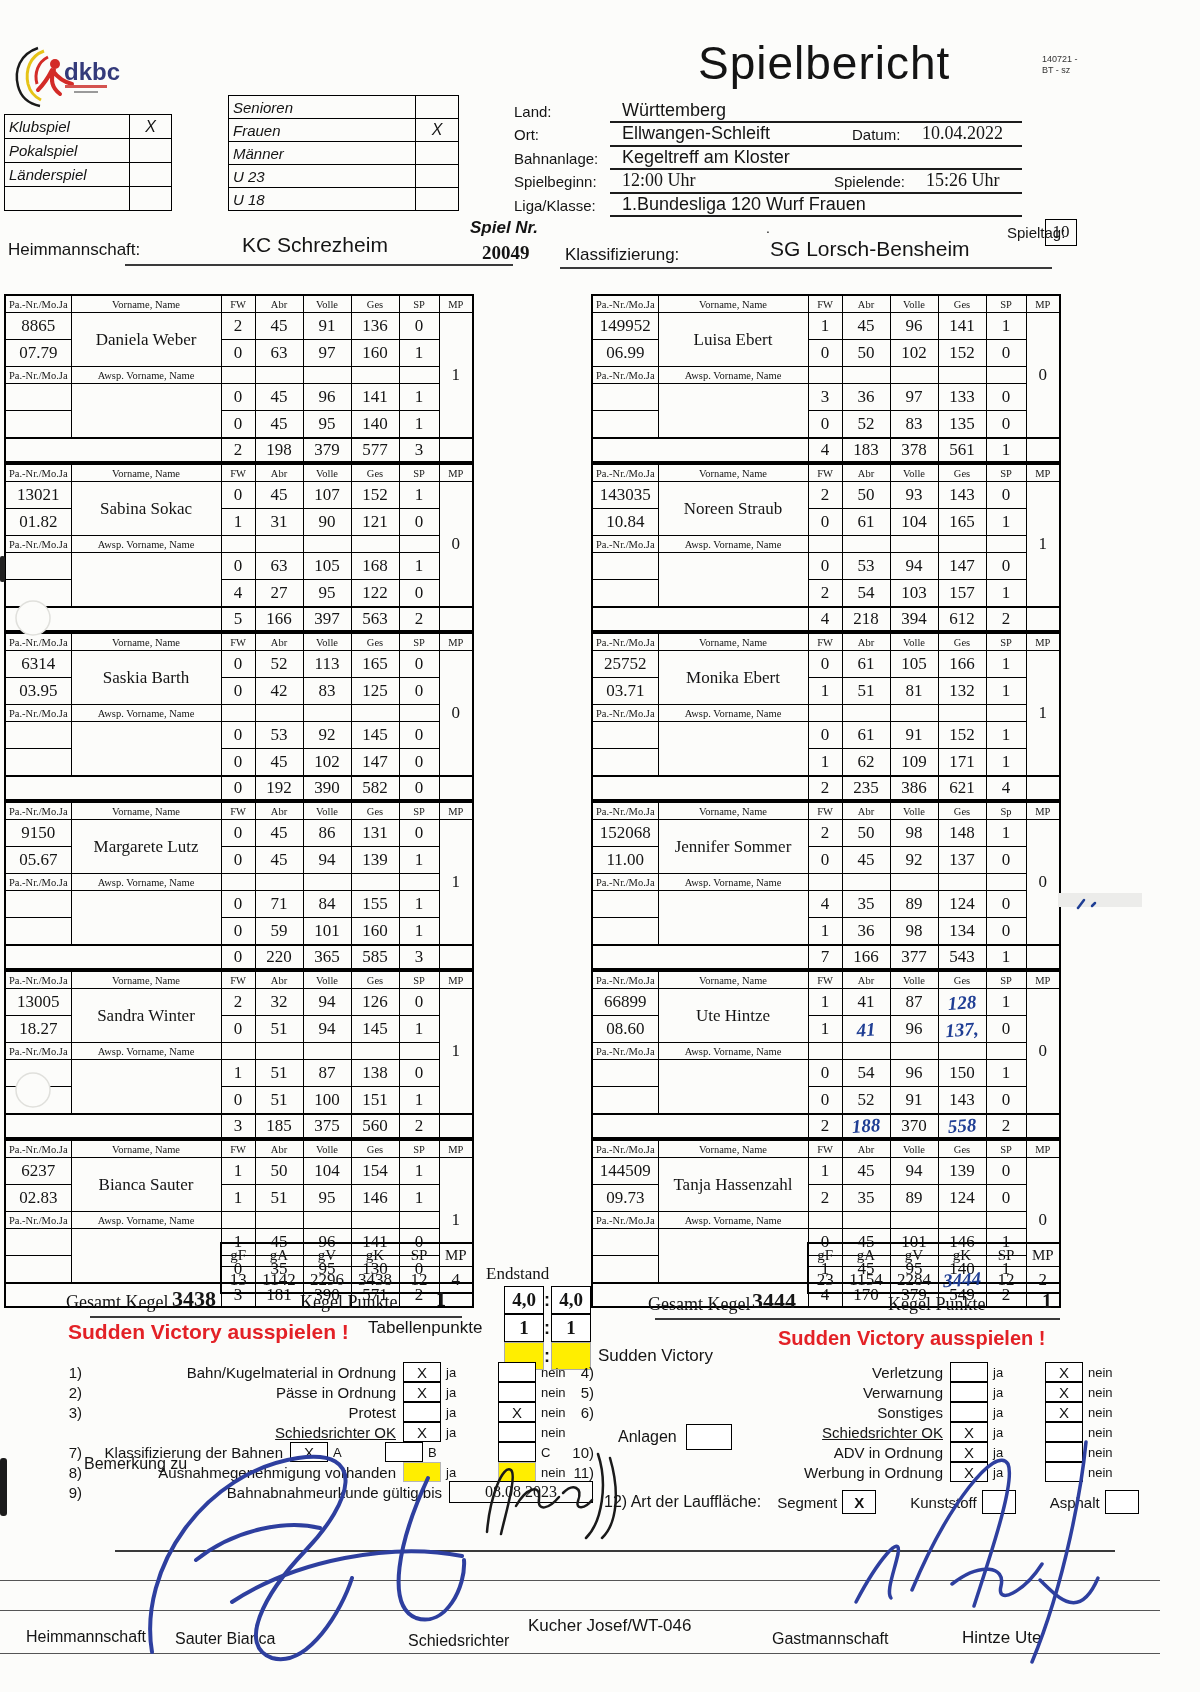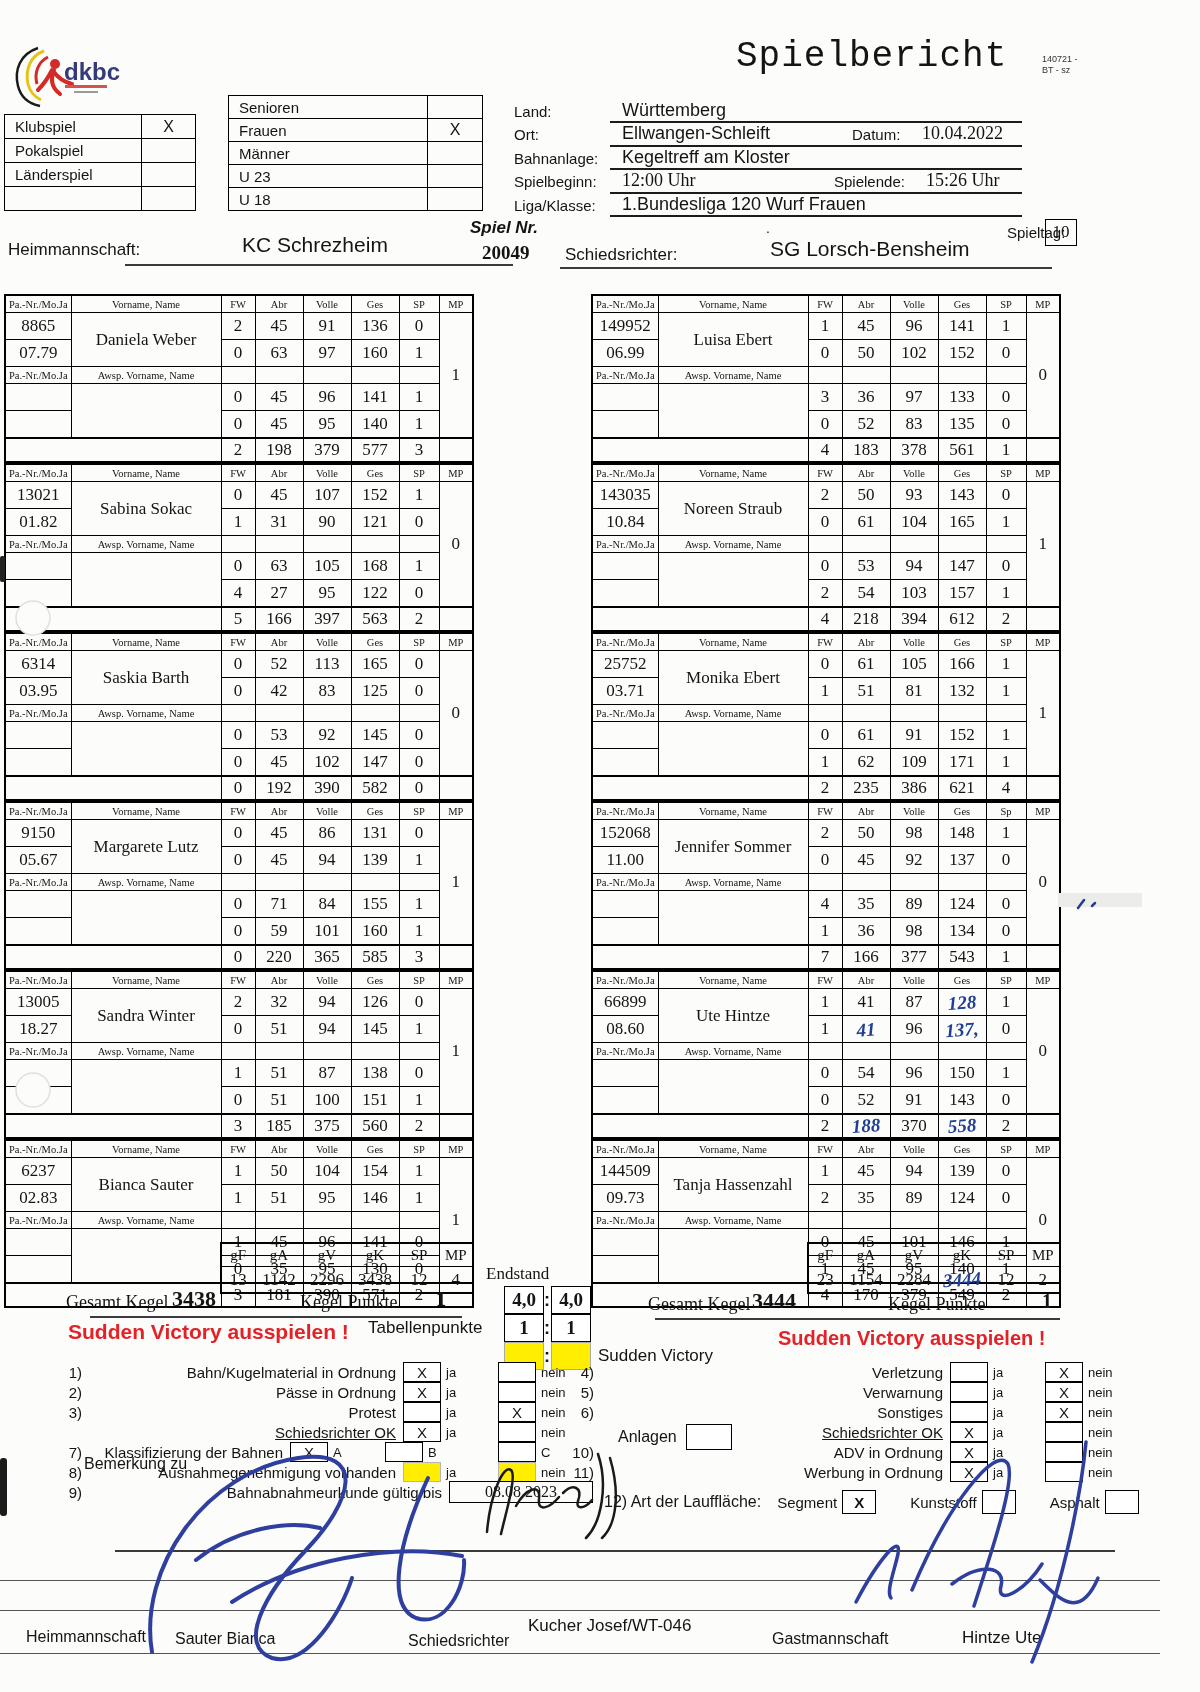--- a/index.html
+++ b/index.html
@@ -2,21 +2,21 @@
 <html><head>
 <meta charset="utf-8">
 <style>
   html,body{margin:0;padding:0;background:#888;}
   .page{position:relative;width:1200px;height:1692px;background:#fcfcfa;margin:0 auto;
         font-family:"Liberation Sans",sans-serif;color:#141414;overflow:hidden;}
   .abs{position:absolute;}
   .serif{font-family:"Liberation Serif",serif;}
   
   .cktable{border-collapse:collapse;table-layout:fixed;}
-  .cktable td{border:1.5px solid #000;font-size:15px;padding:0 10px;overflow:hidden;white-space:nowrap;}
+  .cktable td{border:1.5px solid #000;font-size:15px;padding:0 4px;overflow:hidden;white-space:nowrap;font-style:italic;}
   .cktable .mark{text-align:center;font-size:16px;}
   
   .inforow{position:relative;height:23.4px;}
   .inforow .uline{position:absolute;left:96px;right:0;bottom:0;height:2px;background:#1c1c1c;}
   .ilabel{position:absolute;top:3px;font-size:15px;}
   .ival{position:absolute;top:0;font-size:18px;white-space:nowrap;}
   
   .pblock{border-collapse:collapse;table-layout:fixed;width:468px;border:2px solid #000;}
   .pblock td{border:1px solid #000;text-align:center;padding:0;overflow:hidden;white-space:nowrap;
              font-family:"Liberation Serif",serif;}
@@ -62,21 +62,21 @@
     <path d="M34,12 C20,17 15,30 18,43" fill="none" stroke="#e8c purple" stroke-width="0"></path>
     <path d="M36,11 C22,16 17,30 20,44 C22,52 27,57 33,60" fill="none" stroke="#e6c317" stroke-width="3"></path>
     <path d="M40,17 C30,22 26,33 29,44" fill="none" stroke="#d32b27" stroke-width="3"></path>
     <circle cx="47" cy="24" r="5" fill="#d32b27"></circle>
     <path d="M44,30 C40,38 36,44 30,50 M45,31 C50,38 56,42 64,44 M46,30 C42,40 44,48 52,54" fill="none" stroke="#d32b27" stroke-width="4" stroke-linecap="round"></path>
     <text x="56" y="40" font-family="Liberation Sans, sans-serif" font-size="24" font-weight="bold" fill="#343a7a">dkbc</text>
     <rect x="57" y="45" width="42" height="3" fill="#d4534f"></rect>
     <rect x="66" y="51" width="24" height="2" fill="#9a9a9a"></rect>
   </svg>
 
-  <div class="abs" style="left:736px;top:36px;font-size:36px;letter-spacing:1px;font-family:Liberation Mono, monospace;">Spielbericht</div>
+  <div class="abs" style="left:698px;top:36px;font-size:46px;letter-spacing:1px;">Spielbericht</div>
   <div class="abs" style="left:1042px;top:54px;font-size:9px;line-height:11px;color:#333;">
     <div>140721 -</div>
     <div>BT - sz</div>
   </div>
 
   <table class="cktable abs" id="matchtype" style="left:4px;top:114px;width:149px;">
       <tbody>
         <tr style="height: 24px;">
           <td style="width: 116px;">Klubspiel</td>
           <td class="mark" style="width: 33px;">X</td>
@@ -154,21 +154,21 @@
 
   <div class="abs" style="left:470px;top:218px;font-size:17px;font-weight:bold;font-style:italic;">Spiel Nr.</div>
   <div class="abs" style="left:766px;top:220px;font-size:14px;">.</div>
   <div class="abs" style="left:986px;top:224px;font-size:15px;margin-left:21px;">Spieltag:</div>
   <div class="abs serif" style="left:1045px;top:219px;width:30px;height:25px;border:1.5px solid #000;text-align:center;font-size:17px;line-height:24px;">10</div>
 
   <div class="abs" style="left:8px;top:240px;font-size:17px;">Heimmannschaft:</div>
   <div class="abs" style="left:242px;top:233px;font-size:21px;">KC Schrezheim</div>
   <div class="hline" style="left:125px;top:264px;width:388px;height:2px;"></div>
   <div class="abs serif" style="left:482px;top:242px;font-size:19px;font-weight:bold;">20049</div>
-  <div class="abs" style="left:565px;top:245px;font-size:17px;">Schiedsrichter:</div>
+  <div class="abs" style="left:565px;top:245px;font-size:17px;">Klassifizierung:</div>
   <div class="abs" style="left:770px;top:237px;font-size:21px;">SG Lorsch-Bensheim</div>
   <div class="hline" style="left:560px;top:267px;width:492px;height:2px;"></div>
 
   <div class="abs" id="home-col" style="left:4px;top:294px;">
       <table class="pblock">
         <colgroup>
           <col style="width: 66px;">
           <col style="width: 150px;">
           <col style="width: 34px;">
           <col style="width: 48px;">

